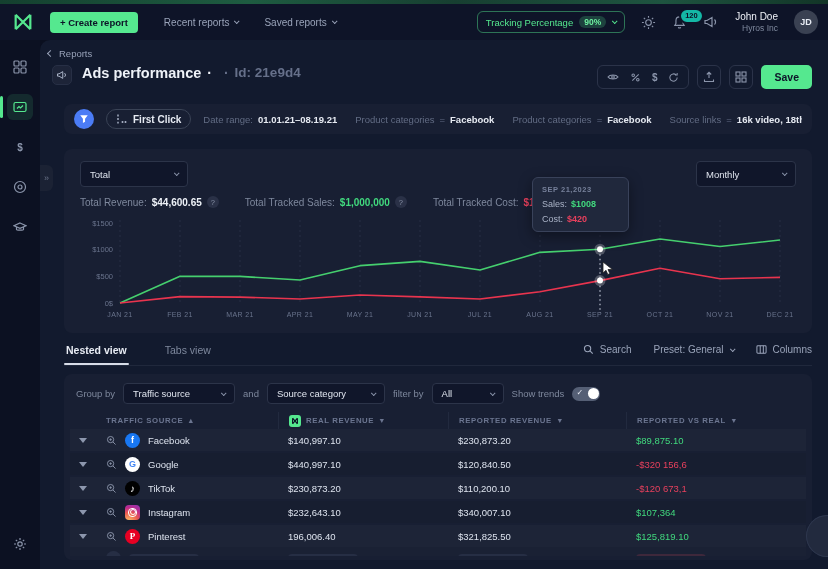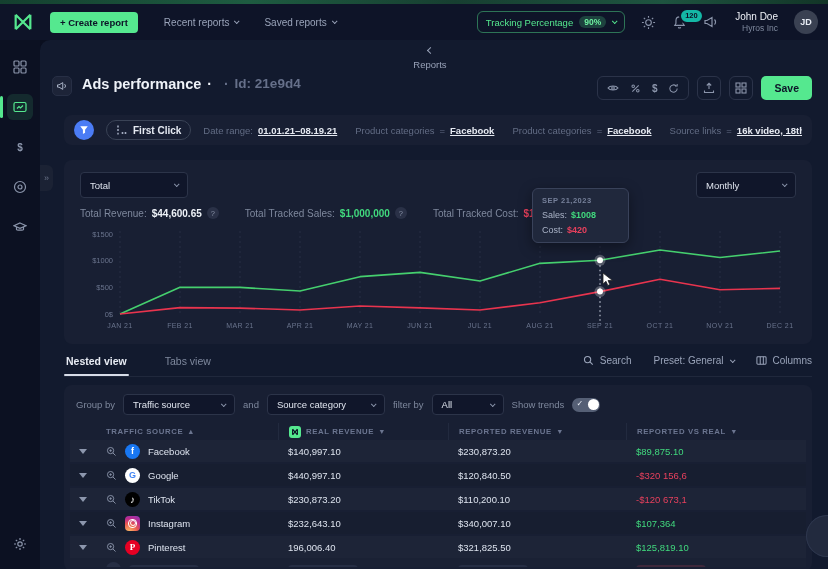--- a/index.html
+++ b/index.html
@@ -36,21 +36,21 @@
   .sidebar{position:absolute;top:40px;left:0;bottom:0;width:40px;background:#0c1122;display:flex;flex-direction:column;align-items:center;padding-top:14px;}
   .side-item{width:26px;height:26px;margin-bottom:14px;display:flex;align-items:center;justify-content:center;color:#8b95ab;border-radius:6px;cursor:pointer;position:relative;}
   .side-item.active{background:rgba(85,232,143,.12);color:#55e88f;}
   .side-item.active::before{content:'';position:absolute;left:-7px;top:2px;bottom:2px;width:3px;background:#55e88f;border-radius:2px;}
   .side-gear{margin-top:auto;margin-bottom:12px;}
   .side-expander{position:absolute;top:165px;left:40px;width:13px;height:26px;background:#1b2234;border-radius:0 6px 6px 0;
     color:#6b7488;font-size:9px;display:flex;align-items:center;justify-content:center;cursor:pointer;z-index:3;}
   
   .content{position:absolute;top:40px;left:40px;right:0;bottom:0;background:#121a2e;border-radius:10px 0 0 0;
     padding:8px 16px 0 24px;overflow:hidden;}
-  .breadcrumb{display:flex;align-items:center;gap:6px;font-size:9.5px;color:#98a2b8;margin-left:-16px;cursor:pointer;flex-direction:column;}
+  .breadcrumb{display:flex;align-items:center;gap:6px;font-size:9.5px;color:#98a2b8;margin-left:-16px;cursor:pointer;}
   .title-row{display:flex;align-items:flex-start;margin:6px 0 0 -12px;height:26px;}
   .title-icon{width:20px;height:20px;border-radius:5px;background:#1d2438;border:1px solid #272f45;display:flex;align-items:center;justify-content:center;color:#aeb7cb;}
   .page-title{margin-left:10px;font-size:14.5px;font-weight:bold;color:#eef2f8;}
   .title-sep{margin:0 6px;font-size:14px;font-weight:bold;color:#eef2f8;}
   .title-sep.dim{color:#66708a;}
   .title-date{font-size:14.5px;font-weight:bold;color:#eef2f8;}
   .title-id{font-size:13.5px;font-weight:bold;color:#66708a;}
   .title-actions{margin-left:auto;display:flex;align-items:center;gap:8px;}
   .icon-group{height:24px;border:1px solid #2b3349;border-radius:6px;display:flex;align-items:center;gap:11px;padding:0 9px;color:#8b95ab;}
   .sq-btn{width:24px;height:24px;border:1px solid #2b3349;border-radius:6px;display:flex;align-items:center;justify-content:center;color:#8b95ab;cursor:pointer;background:transparent;}
@@ -58,21 +58,21 @@
   .mini-dollar{font-size:10px;font-weight:bold;}
   
   .filter-bar{margin-top:13px;height:30px;background:#181f33;border-radius:8px;display:flex;align-items:center;gap:12px;
     padding:0 10px;white-space:nowrap;overflow:hidden;}
   .filter-circle{width:20px;height:20px;border-radius:50%;background:#4b7cf5;display:flex;align-items:center;justify-content:center;flex:0 0 auto;cursor:pointer;}
   .model-pill{height:20px;border:1px solid #3a4356;border-radius:12px;display:flex;align-items:center;gap:6px;padding:0 9px;
     font-size:10px;font-weight:bold;color:#e6eaf2;cursor:pointer;flex:0 0 auto;}
   .f-item{display:flex;align-items:center;gap:5px;font-size:9.5px;}
   .f-label{color:#626c84;}
   .f-op{color:#626c84;}
-  .f-value{color:#e6eaf2;font-weight:bold;text-decoration:underline;}
+  .f-value{color:#e6eaf2;font-weight:bold;}
   
   .chart-card{margin-top:15px;height:184px;background:#181f33;border-radius:8px;padding:12px 16px 0;position:relative;}
   .select{height:26px;background:#10162a;border:1px solid #2c3449;border-radius:4px;color:#dfe4ee;font-size:9.5px;
     display:flex;align-items:center;justify-content:space-between;padding:0 9px;cursor:pointer;}
   .select .chev{color:#8b95ab;}
   .chart-head{display:flex;justify-content:space-between;}
   .sel-total{width:108px;} .sel-period{width:100px;}
   .stats-row{margin-top:9px;display:flex;align-items:center;gap:26px;}
   .stat{display:flex;align-items:center;gap:5px;font-size:10px;}
   .stat-label{color:#7e889d;}

